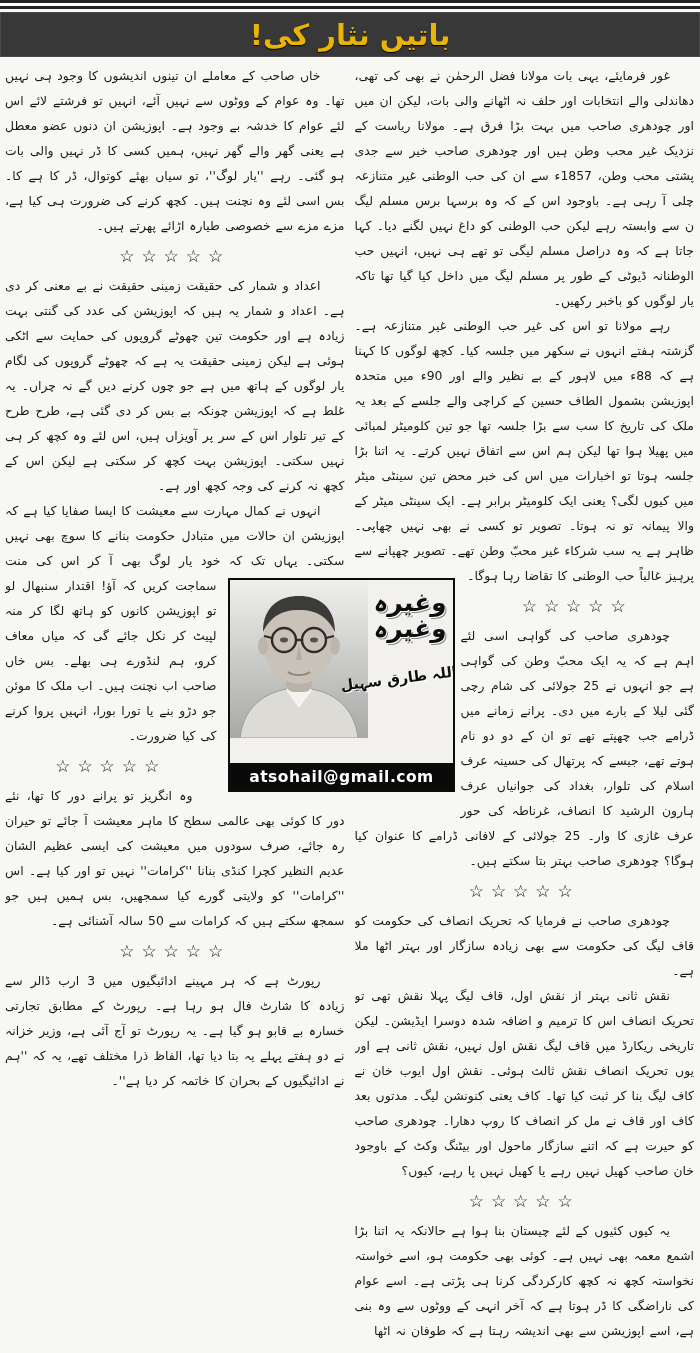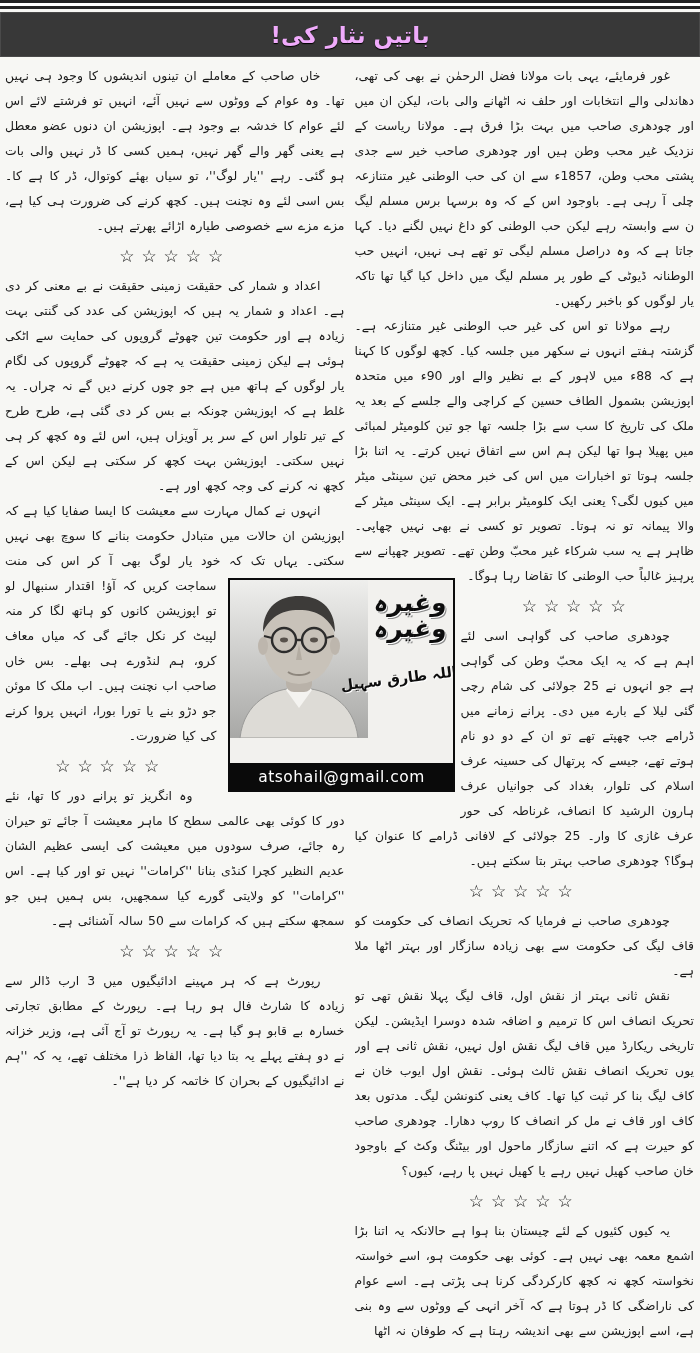--- a/index.html
+++ b/index.html
@@ -12,21 +12,21 @@
   
   .rule{height:3px;background:#232323;}
   .rule-gap{height:3px;background:#ffffff;}
   
   .masthead{
     margin-top:3px;height:45px;background:#383838;
     display:flex;align-items:center;justify-content:center;
     box-shadow:inset 0 0 0 1px #4a4a4a;
   }
   .masthead h1{
-    margin:16px;color:#f0abfc;font-size:23px;font-weight:bold;
+    margin:16px;color:#eab308;font-size:29px;font-weight:bold;
     letter-spacing:1px;text-shadow:0 1px 1px #000;
   }
   
   .content{
     direction:rtl;display:flex;gap:10px;
     padding:6px 6px 0 5px;height:1290px;overflow:hidden;
   }
   .col{width:340px;height:100%;overflow:hidden;text-align:justify;}
   .col p{
     margin:0;font-size:12.4px;line-height:25px;color:#1b1b1b;
@@ -59,21 +59,21 @@
   }
   .author-name{
     margin-top:26px;font-size:14.5px;font-weight:800;color:#0d0d0d;
     transform:rotate(-7deg);white-space:nowrap;
     text-shadow:1px 1px 0 #fff;
   }
   .ab-photo{width:138px;height:158px;flex:1;}
   .email-bar{
     width:100%;height:27px;background:#0a0a0a;color:#ffffff;
     display:flex;align-items:center;justify-content:center;
-    font-size:15.5px;font-weight:normal;direction:ltr;letter-spacing:.5px;
+    font-size:15.5px;font-weight:bold;direction:ltr;letter-spacing:.5px;
     align-self:flex-end;
   }
 </style>
 </head>
 <body>
 
 <div class="rule"></div>
 <div class="rule-gap"></div>
 <div class="rule"></div>
 

